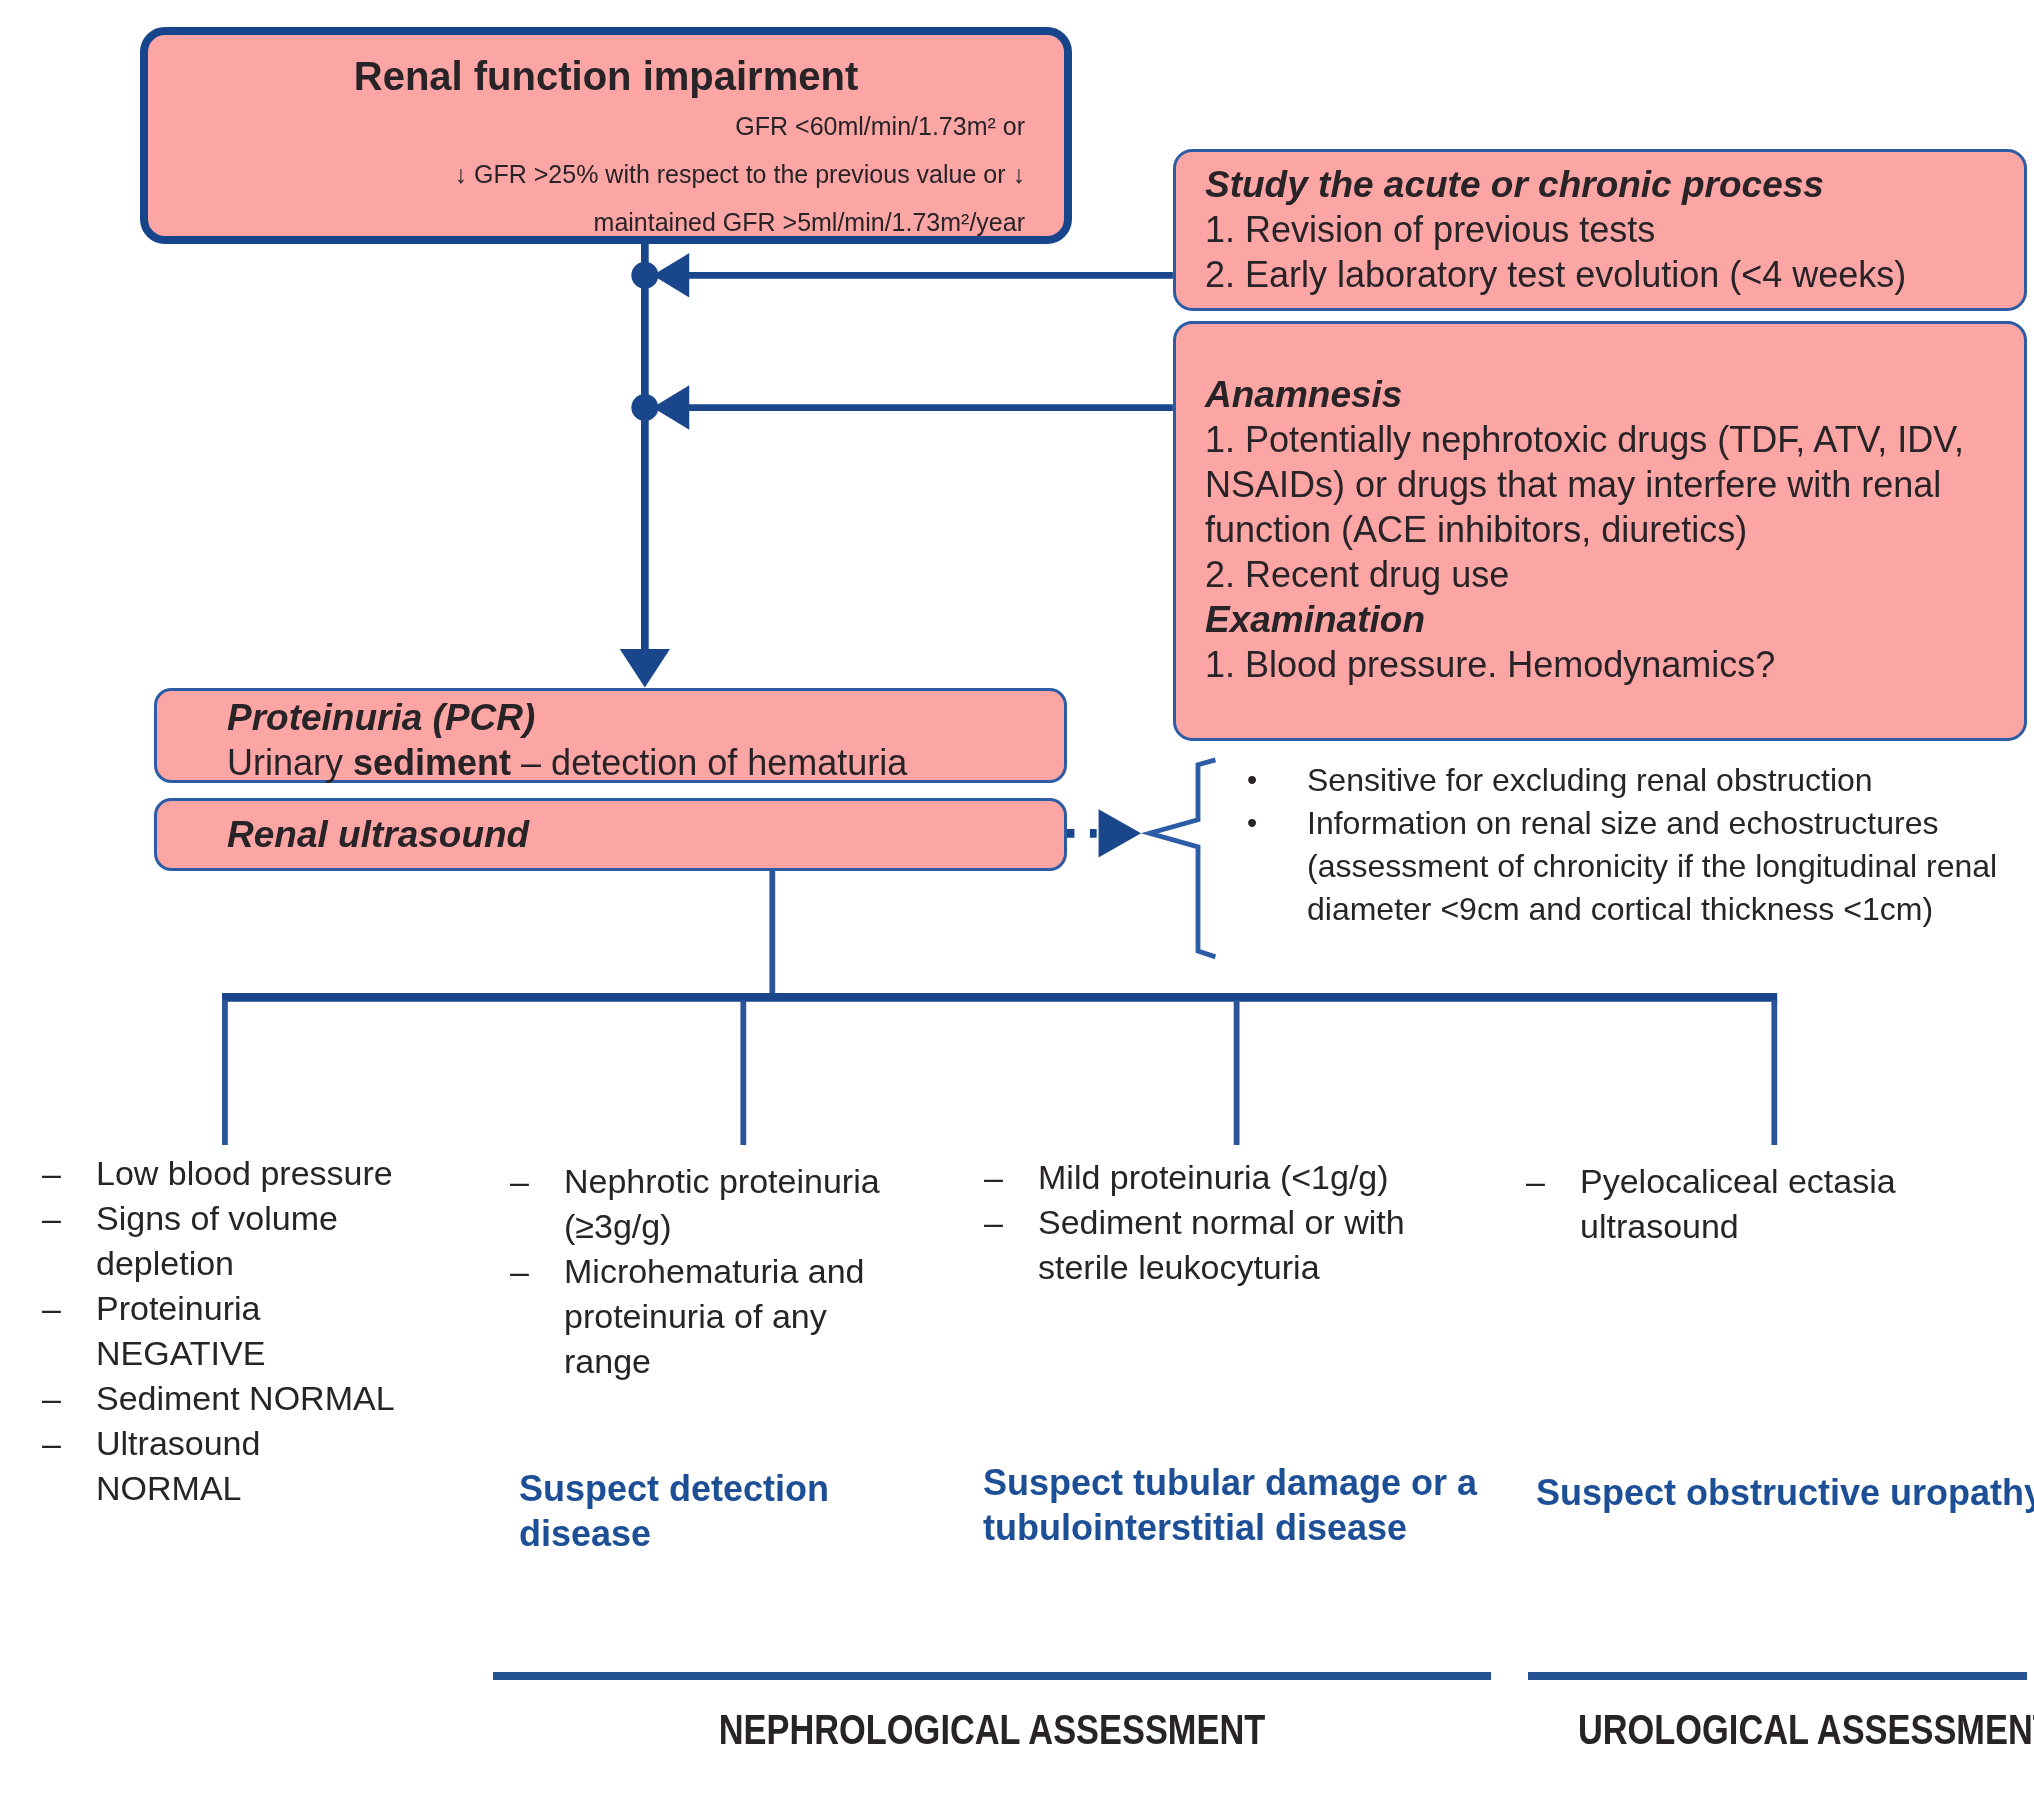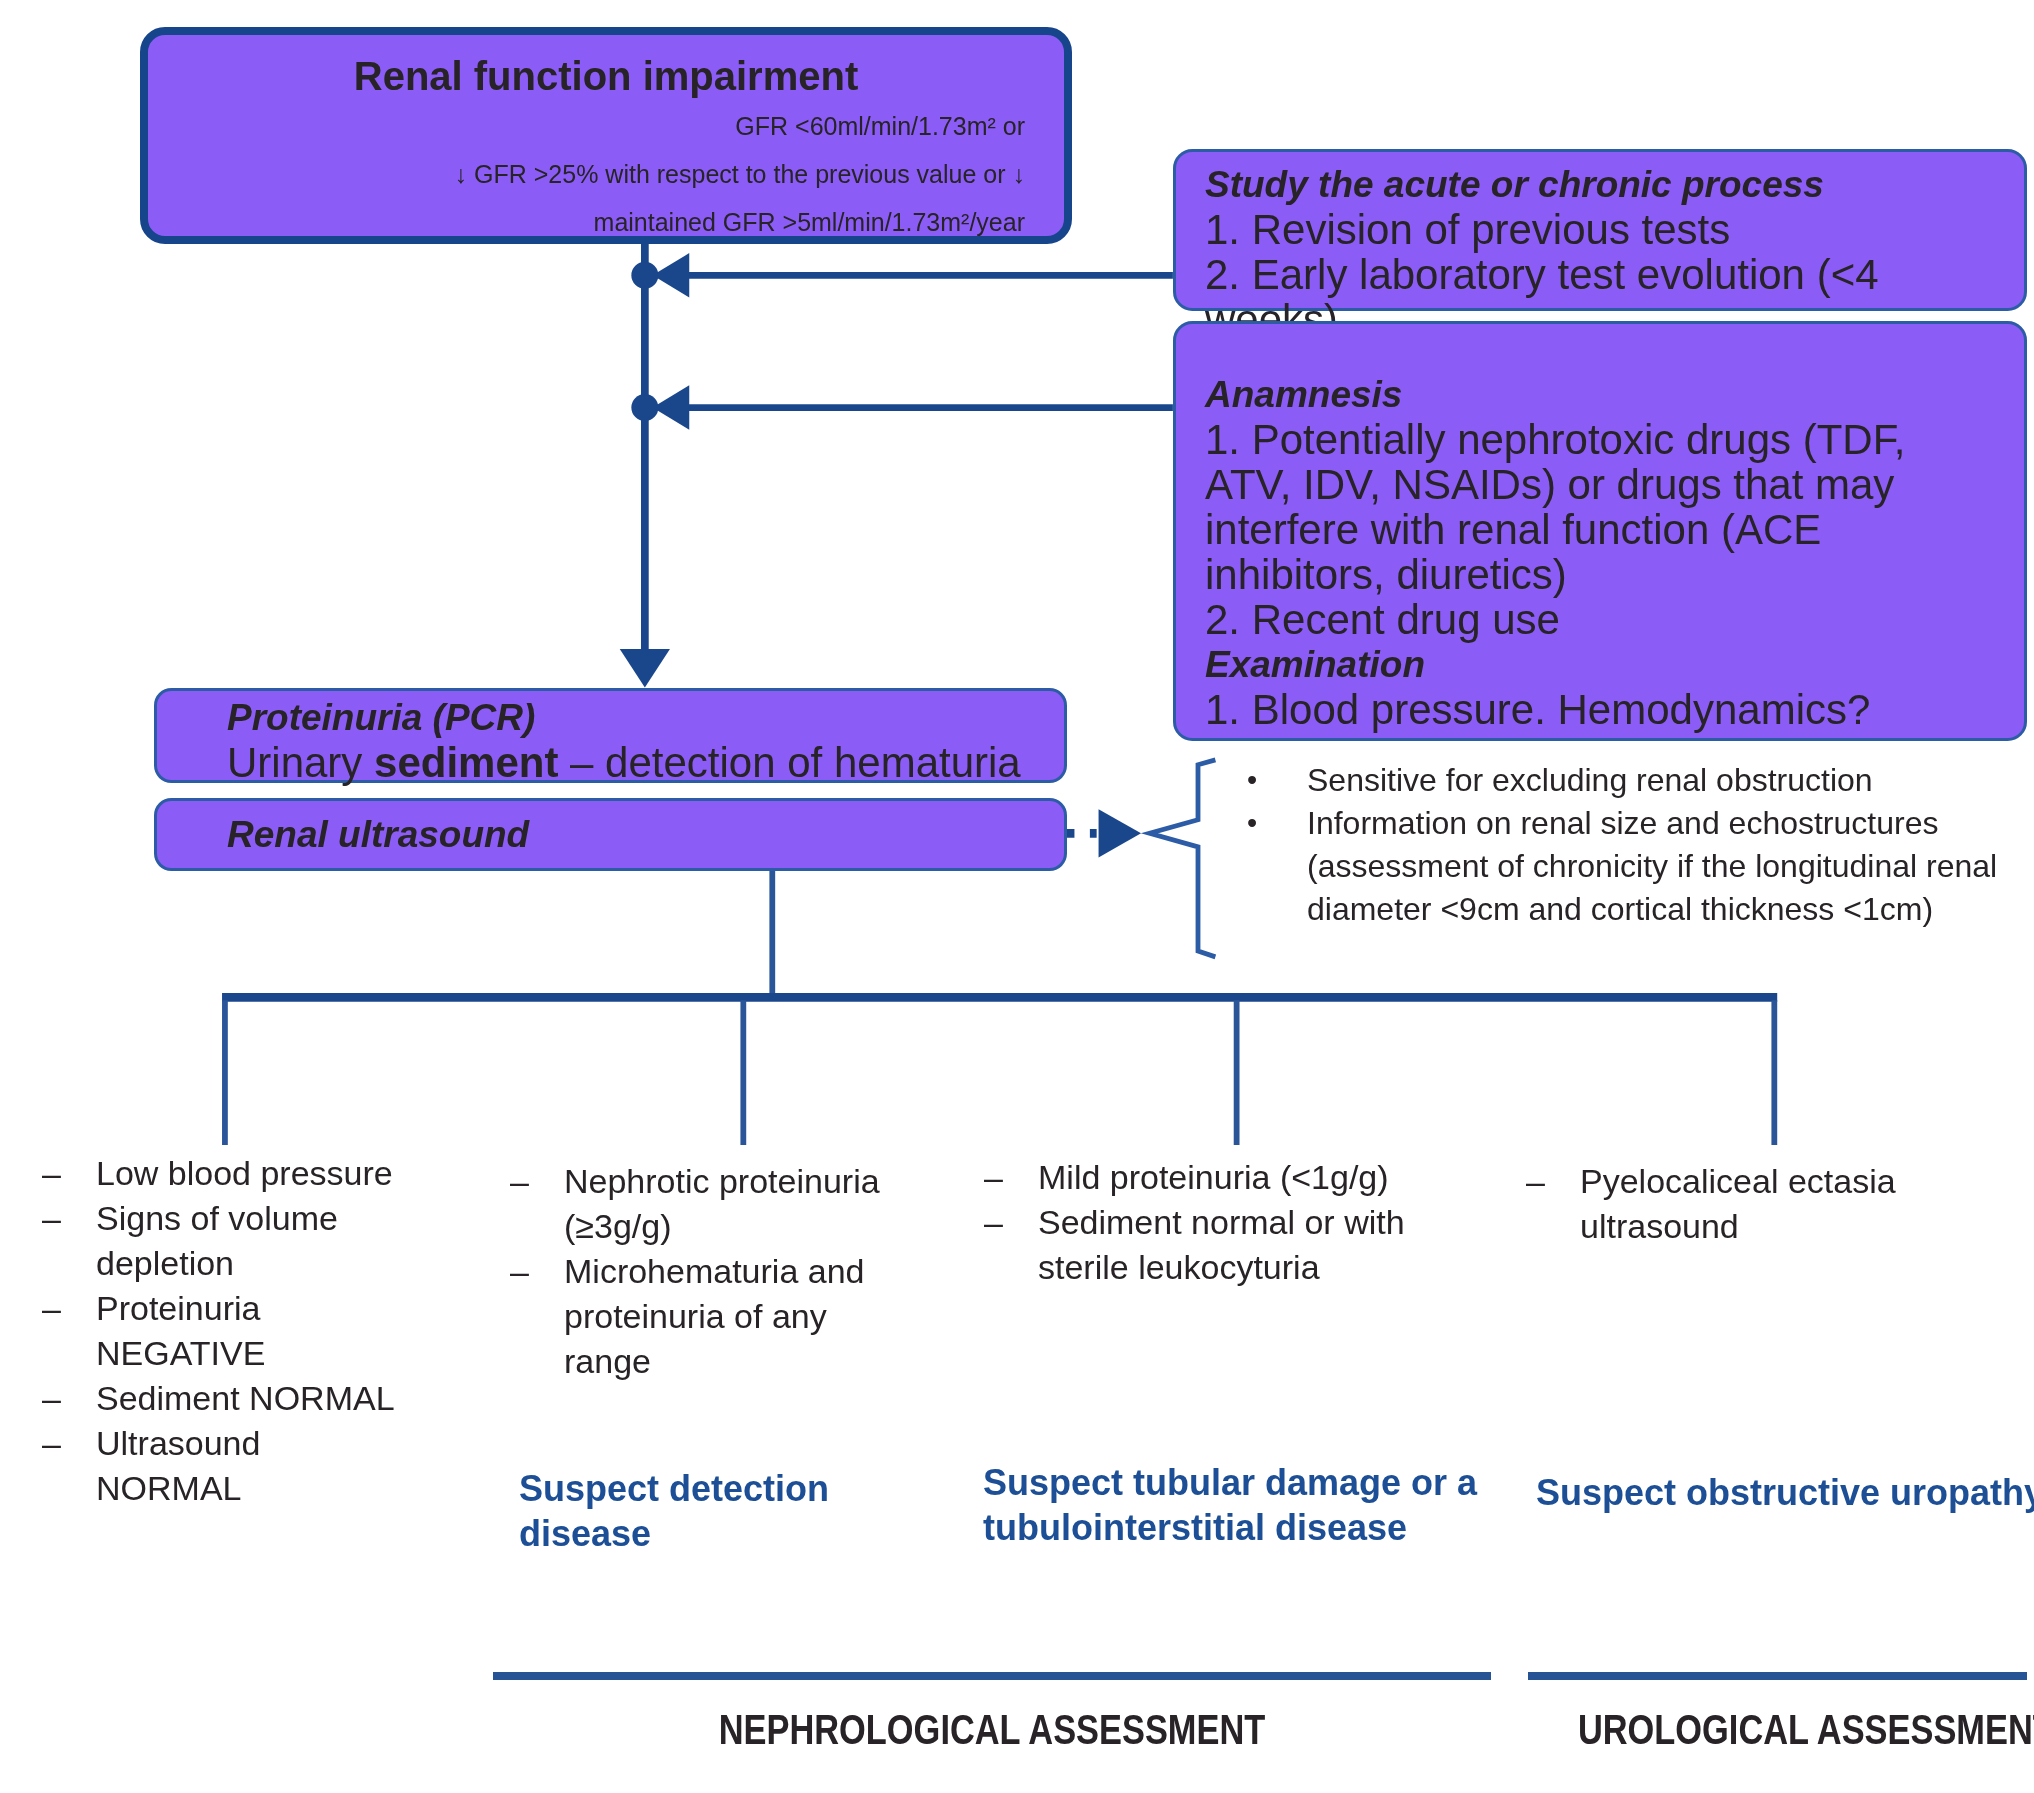--- a/index.html
+++ b/index.html
@@ -1,27 +1,27 @@
 <!DOCTYPE html>
 <html><head>
 <meta charset="utf-8">
 <style>
   html,body{margin:0;padding:0;background:#ffffff;}
   #canvas{
     position:relative;width:2034px;height:1794px;background:#ffffff;overflow:hidden;
     font-family:"Liberation Sans","DejaVu Sans",sans-serif;color:#272326;
   }
   .abs{position:absolute;}
-  .box{position:absolute;background:#8b5cf6;border-style:solid;box-sizing:border-box;}
+  .box{position:absolute;background:#fca5a5;border-style:solid;box-sizing:border-box;}
   .box.thick{border-width:8.7px;border-color:#17458c;border-radius:25px;}
   .box.thin{border-width:3.9px;border-color:#2d5ca6;border-radius:19.3px;}
   .center{text-align:center;}
   .bold{font-weight:bold;}
   .boxtitle{font-size:37px;font-weight:bold;line-height:45px;font-style:italic;}
-  .boxline{font-size:42px;line-height:45px;}
+  .boxline{font-size:36px;line-height:45px;}
   .renal-title{font-size:40px;font-weight:bold;line-height:52px;}
   .renal-line{font-size:25px;line-height:48px;text-align:right;}
   ul.plain{list-style:none;margin:0;padding:0;}
   li.mark-item{display:flex;align-items:flex-start;font-size:34px;line-height:45px;}
   li.mark-item .mk{flex:0 0 54px;}
   li.mark-item .txt{flex:1 1 auto;}
   .notes li.mark-item{font-size:32px;line-height:43px;}
   .notes li.mark-item .mk{flex:0 0 60px;font-size:29px;}
   .conclusion{position:absolute;color:#1d4f96;font-weight:bold;font-size:36px;line-height:45px;}
   .nowrap{white-space:nowrap;}

